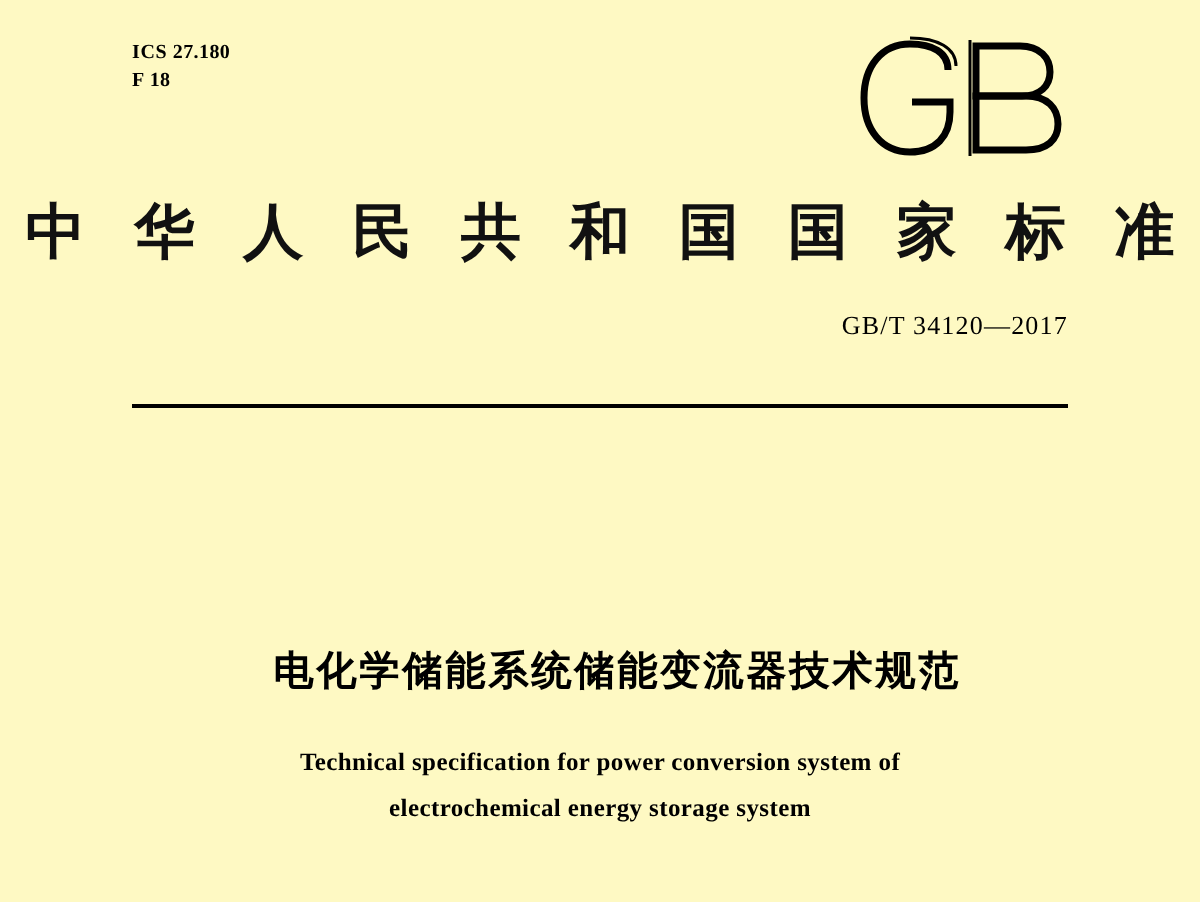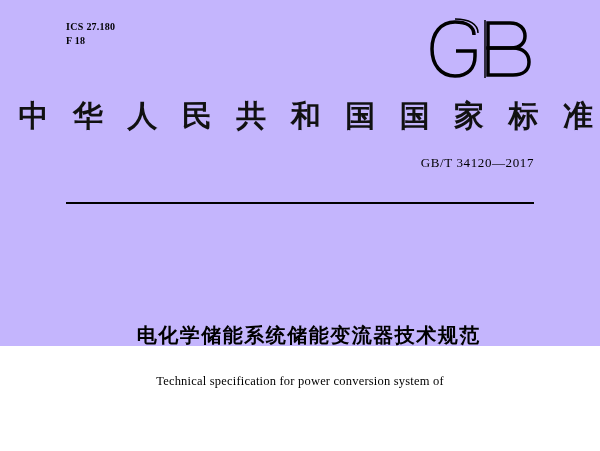--- a/index.html
+++ b/index.html
@@ -10,22 +10,22 @@
   body {
     width: 600px;
     height: 451px;
     font-family: "Liberation Serif", serif;
     color: #000000;
     overflow: hidden;
   }
   .page {
     position: relative;
     width: 600px;
-    height: 346px;
-    background: #c4b5fd;
+    height: 451px;
+    background: #fef9c3;
   }
 
   
   .meta {
     position: absolute;
     left: 66px;
     top: 20px;
     font-family: "Liberation Serif", serif;
     font-weight: bold;
     line-height: 1.35;
@@ -53,21 +53,21 @@
     width: 108px;
     height: 62px;
   }
 
   
   .cn-standard-title {
     position: absolute;
     left: 0;
     right: 0;
     top: 96px;
-    text-align: right;
+    text-align: center;
     font-family: "DejaVu Serif", serif;
     font-size: 30px;
     font-weight: bold;
     letter-spacing: 7px;
     text-indent: 7px;
     color: #111111;
     white-space: nowrap;
   }
 
   
@@ -107,21 +107,21 @@
     margin-left: 16px;
   }
   .doc-title-en {
     position: absolute;
     left: 0;
     right: 0;
     top: 370px;
     text-align: center;
     font-family: "Liberation Serif", serif;
     font-size: 12.5px;
-    font-weight: normal;
+    font-weight: bold;
     line-height: 1.85;
   }
   .doc-title-en .en-line {
     display: block;
     letter-spacing: 0.2px;
   }
 </style>
 </head>
 <body>
 
@@ -157,15 +157,16 @@
   <div class="cn-standard-title">中 华 人 民 共 和 国 国 家 标 准</div>
 
   <div class="std-number">GB/T 34120—2017</div>
 
   <div class="rule"></div>
 
   <div class="doc-title-cn">电化学储能系统储能变流器技术规范</div>
 
   <div class="doc-title-en">
     <span class="en-line">Technical specification for power conversion system of</span>
+    <span class="en-line">electrochemical energy storage system</span>
   </div>
 
 </div>
 
 </body></html>

